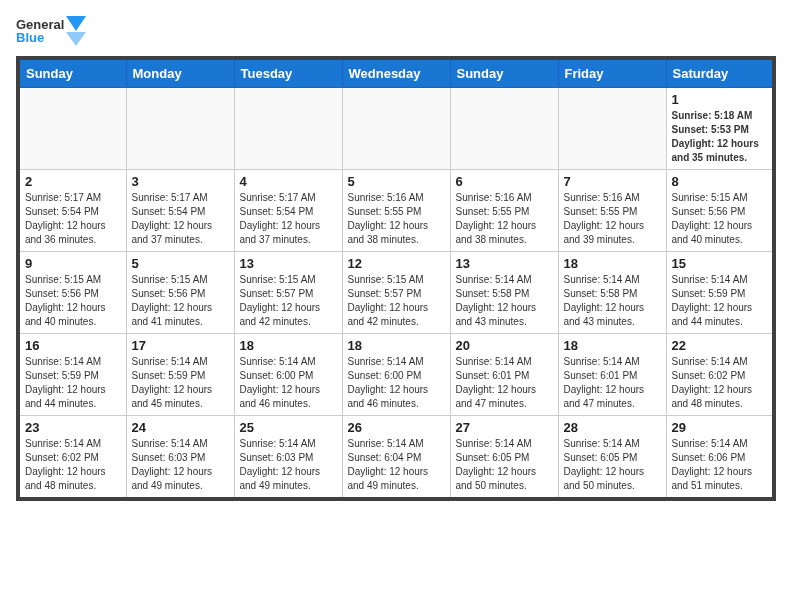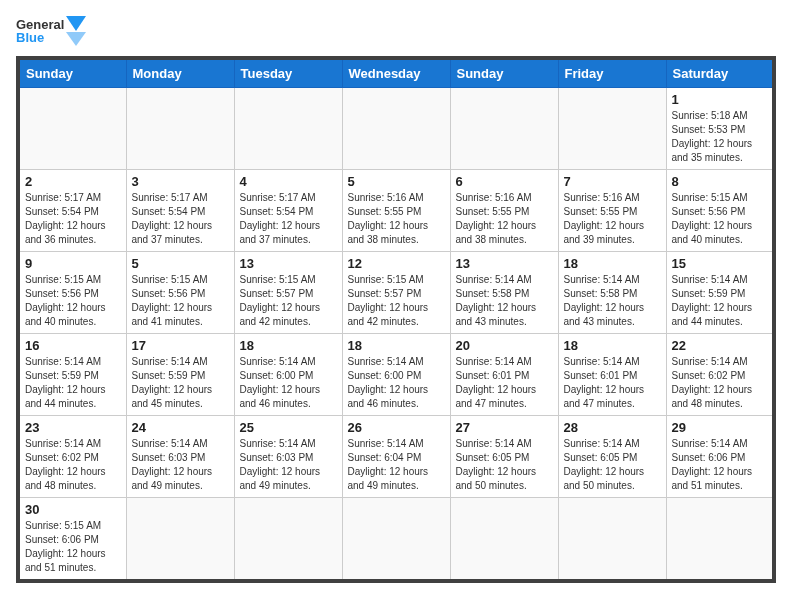--- a/index.html
+++ b/index.html
@@ -114,21 +114,21 @@
   <tbody id="calendar-body">
   <tr>
         <td class="empty"></td>
         <td class="empty"></td>
         <td class="empty"></td>
         <td class="empty"></td>
         <td class="empty"></td>
         <td class="empty"></td>
         <td>
           <span class="day-number">1</span>
-          <div class="day-info" style="white-space: pre-line;">Sunrise: 5:18 AM
+          <div class="day-info" style="white-space: pre-line; font-weight: bold;">Sunrise: 5:18 AM
 Sunset: 5:53 PM
 Daylight: 12 hours and 35 minutes.</div>
         </td>
       </tr>
       <tr>
         <td>
           <span class="day-number">2</span>
           <div class="day-info" style="white-space: pre-line;">Sunrise: 5:17 AM
 Sunset: 5:54 PM
 Daylight: 12 hours and 36 minutes.</div>
@@ -295,28 +295,14 @@
 Sunset: 6:05 PM
 Daylight: 12 hours and 50 minutes.</div>
         </td>
         <td>
           <span class="day-number">29</span>
           <div class="day-info" style="white-space: pre-line;">Sunrise: 5:14 AM
 Sunset: 6:06 PM
 Daylight: 12 hours and 51 minutes.</div>
         </td>
       </tr>
-      <tr class="last-row">
-        <td>
-          <span class="day-number">30</span>
-          <div class="day-info" style="white-space: pre-line;">Sunrise: 5:15 AM
-Sunset: 6:06 PM
-Daylight: 12 hours and 51 minutes.</div>
-        </td>
-        <td class="empty"></td>
-        <td class="empty"></td>
-        <td class="empty"></td>
-        <td class="empty"></td>
-        <td class="empty"></td>
-        <td class="empty"></td>
-      </tr>
     </tbody>
 </table>
 
 </body></html>

